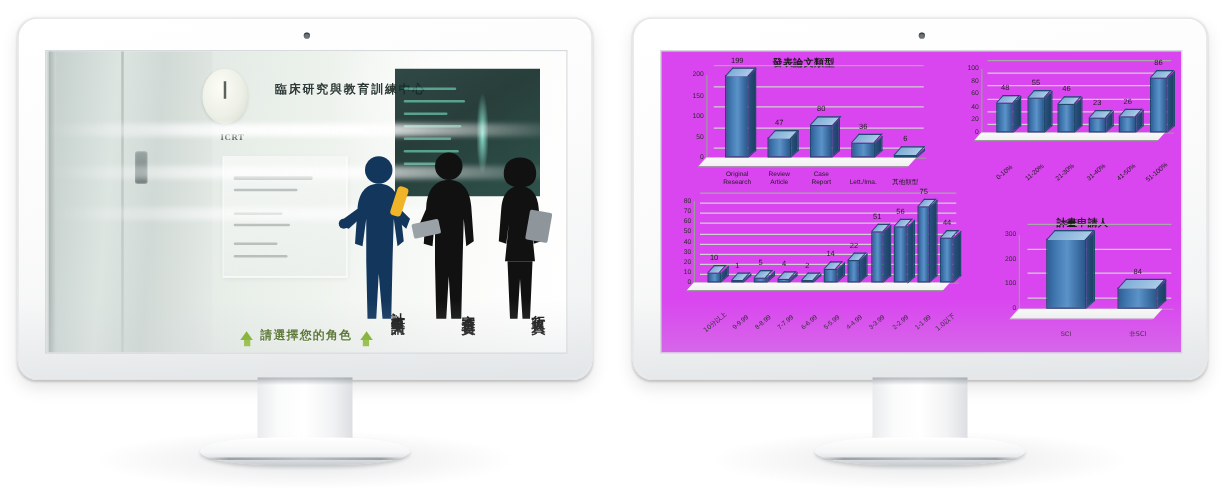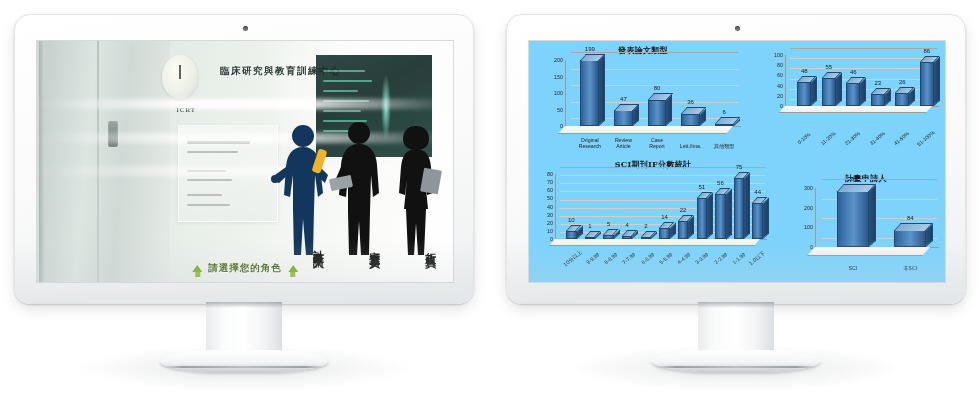--- a/index.html
+++ b/index.html
@@ -153,21 +153,21 @@
     width:0;height:0; position:relative;
     border-left:5px solid transparent; border-right:5px solid transparent;
     border-bottom:7px solid #7cb022;
   }
   .arrow-up:after{
     content:""; position:absolute; left:-2.5px; top:7px; width:5px; height:5px;
     background:#8fbf33;
   }
 
   
-  .charts-page{ position:absolute; inset:0; background:#7dd3fc; padding:4px; }
+  .charts-page{ position:absolute; inset:0; background:#d946ef; padding:4px; }
   .chart-card{ position:absolute; }
   .c-title{
     text-align:center; font-family:"DejaVu Serif","Liberation Serif",serif;
     font-weight:700; color:#1a1a1a; letter-spacing:.3px;
   }
   .plot{ position:relative; }
   .ytick{
     position:absolute; right:2px; transform:translateY(-50%);
     font-size:5.4px; color:#2b2b2b; font-family:"Liberation Sans",sans-serif;
     white-space:nowrap;
@@ -428,21 +428,20 @@
                 <div class="xcell"><span class="xlab rot">0-10%</span></div>
                 <div class="xcell"><span class="xlab rot">11-20%</span></div>
                 <div class="xcell"><span class="xlab rot">21-30%</span></div>
                 <div class="xcell"><span class="xlab rot">31-40%</span></div>
                 <div class="xcell"><span class="xlab rot">41-50%</span></div>
                 <div class="xcell"><span class="xlab rot">51-100%</span></div>
               </div>
           </div>
 
           <div class="chart-card" style="left:8px; top:118px; width:232px; height:122px;">
-            <div class="c-title" style="font-size:8px; margin-bottom:2px;">SCI期刊IF分數統計</div>
             <div class="plot" style="width:232px; height:76px;">
                 <div class="gridline" style="left: 23px; width: 205px; top: 60px;"></div>
                 <div class="ytick" style="left: 0px; width: 16px; text-align: right; top: 67px;">0</div>
                 <div class="gridline" style="left: 23px; width: 205px; top: 51.875px;"></div>
                 <div class="ytick" style="left: 0px; width: 16px; text-align: right; top: 58.875px;">10</div>
                 <div class="gridline" style="left: 23px; width: 205px; top: 43.75px;"></div>
                 <div class="ytick" style="left: 0px; width: 16px; text-align: right; top: 50.75px;">20</div>
                 <div class="gridline" style="left: 23px; width: 205px; top: 35.625px;"></div>
                 <div class="ytick" style="left: 0px; width: 16px; text-align: right; top: 42.625px;">30</div>
                 <div class="gridline" style="left: 23px; width: 205px; top: 27.5px;"></div>

